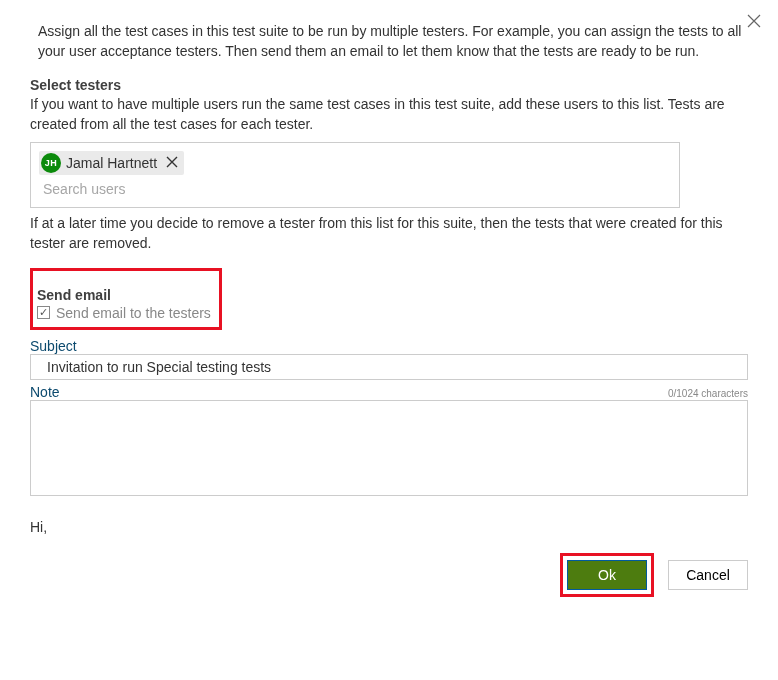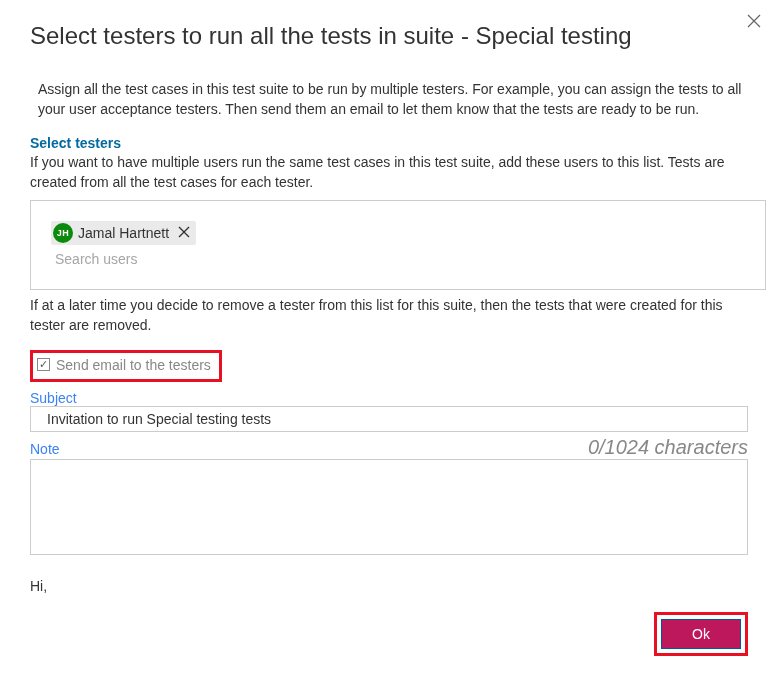--- a/index.html
+++ b/index.html
@@ -36,31 +36,31 @@
       margin: 0 0 30px 0;
     }
     .intro {
       margin: 0 0 16px 8px;
       line-height: 1.4;
       color: #333;
     }
     .section-title {
       font-weight: 600;
       margin: 12px 0 2px 0;
-      color: #0369a1;
+      color: #404040;
     }
     .section-desc {
       margin: 0 0 8px 0;
       line-height: 1.4;
       color: #333;
     }
     .tester-box {
-      width: 736px;
-      border: 1px solid #ccc;
-      padding: 16px;
+      width: 650px;
+      border: 1px solid #ccc;
+      padding: 4px;
     }
     .tester-chip-row {
       padding: 4px 4px 2px 4px;
     }
     .chip {
       display: inline-flex;
       align-items: center;
       background: #eaeaea;
       border-radius: 2px;
       padding: 2px 6px 2px 2px;
@@ -125,39 +125,39 @@
       cursor: pointer;
     }
     .checkbox.checked::after {
       content: "✓";
       font-size: 11px;
       line-height: 1;
       color: #555;
     }
     .checkbox-label { color: #888; }
     .field-label {
-      color: #3b82f6;
+      color: #0c4a6e;
       font-size: 14px;
       margin-top: 6px;
     }
     .subject-input {
       width: 100%;
       border: 1px solid #ccc;
       padding: 4px 16px;
       font-size: 14px;
       color: #333;
       outline: none;
     }
     .note-row {
       display: flex;
       justify-content: space-between;
       align-items: baseline;
       margin-top: 4px;
     }
-    .char-count { color: #888; font-size: 20px; font-style: italic; }
+    .char-count { color: #888; font-size: 10px; }
     .note-textarea {
       width: 100%;
       height: 96px;
       border: 1px solid #ccc;
       resize: none;
       outline: none;
       padding: 6px 8px;
       font-family: inherit;
       font-size: 14px;
     }
@@ -185,39 +185,38 @@
       padding: 0 16px;
       border: 1px solid #ccc;
       background: #fff;
       font-size: 14px;
       cursor: pointer;
       display: inline-flex;
       align-items: center;
       justify-content: center;
     }
     .btn-primary {
-      background: #be185d;
+      background: #4d7c0f;
       color: #fff;
       border: 1px solid #005a9e;
     }
   </style>
 </head>
 <body>
 
 <div class="dialog">
 
   <div class="close-btn">
     <span>
       <svg viewBox="0 0 14 14">
           <path d="M1 1 L13 13 M13 1 L1 13" stroke="#666" stroke-width="1.2" fill="none"></path>
         </svg>
     </span>
   </div>
 
-  <h1>Select testers to run all the tests in suite - Special testing</h1>
 
   <p class="intro">Assign all the test cases in this test suite to be run by multiple testers. For example, you can assign the tests to all your user acceptance testers. Then send them an email to let them know that the tests are ready to be run.</p>
 
   <div class="section-title">Select testers</div>
   <p class="section-desc">If you want to have multiple users run the same test cases in this test suite, add these users to this list. Tests are created from all the test cases for each tester.</p>
 
   <div class="tester-box">
     <div class="tester-chip-row">
       <span class="chip">
         <span class="avatar">JH</span>
@@ -230,20 +229,21 @@
           </span>
         </span>
       </span>
     </div>
     <input class="search-input" type="text" placeholder="Search users" style="">
   </div>
 
   <p class="remove-note">If at a later time you decide to remove a tester from this list for this suite, then the tests that were created for this tester are removed.</p>
 
   <div class="highlight-red">
+    <div class="section-title">Send email</div>
     <div class="checkbox-row">
       <span class="checkbox checked" role="checkbox" aria-checked="true"></span>
       <span class="checkbox-label">Send email to the testers</span>
     </div>
   </div>
 
   <div class="field-label">Subject</div>
   <input class="subject-input" type="text" value="Invitation to run Special testing tests" style="">
 
   <div class="note-row">
@@ -251,15 +251,16 @@
     <span class="char-count">0/1024 characters</span>
   </div>
   <textarea class="note-textarea" style=""></textarea>
 
   <p class="preview-hi">Hi,</p>
 
   <div class="btn-row">
     <span class="ok-highlight">
       <button class="btn btn-primary">Ok</button>
     </span>
+    <button class="btn">Cancel</button>
   </div>
 
 </div>
 
 </body></html>

